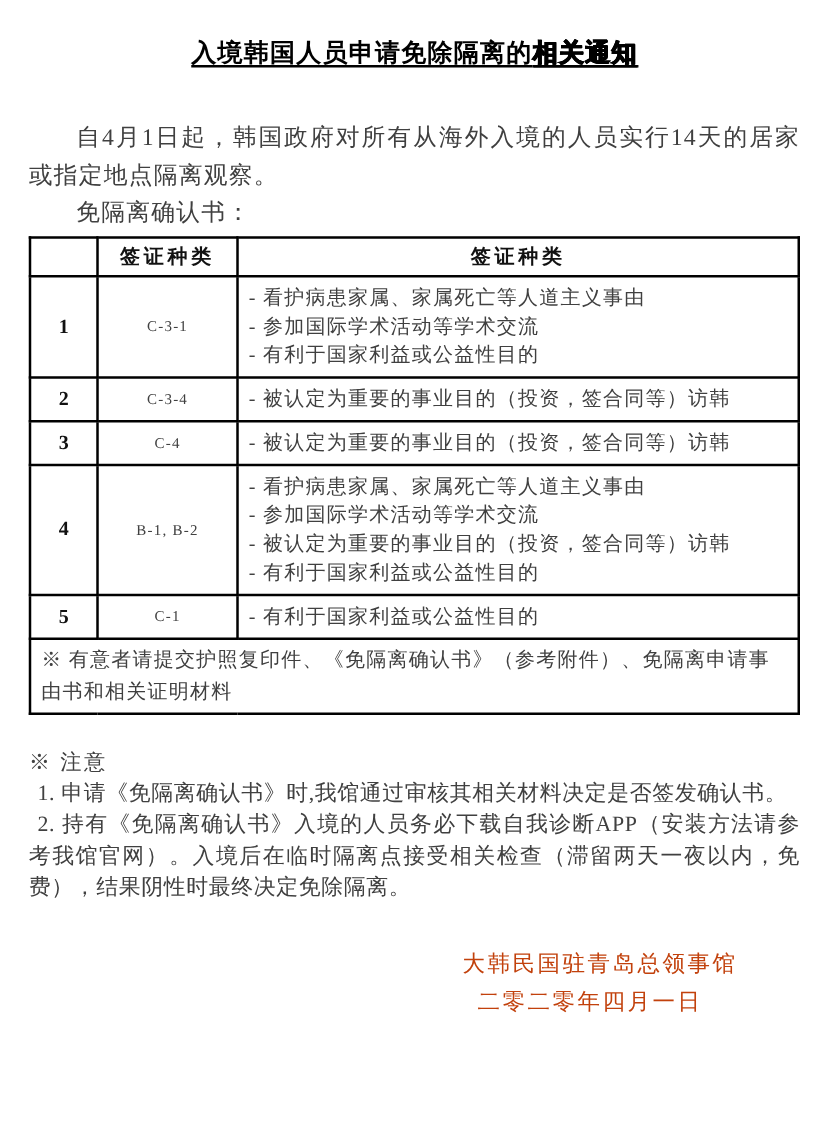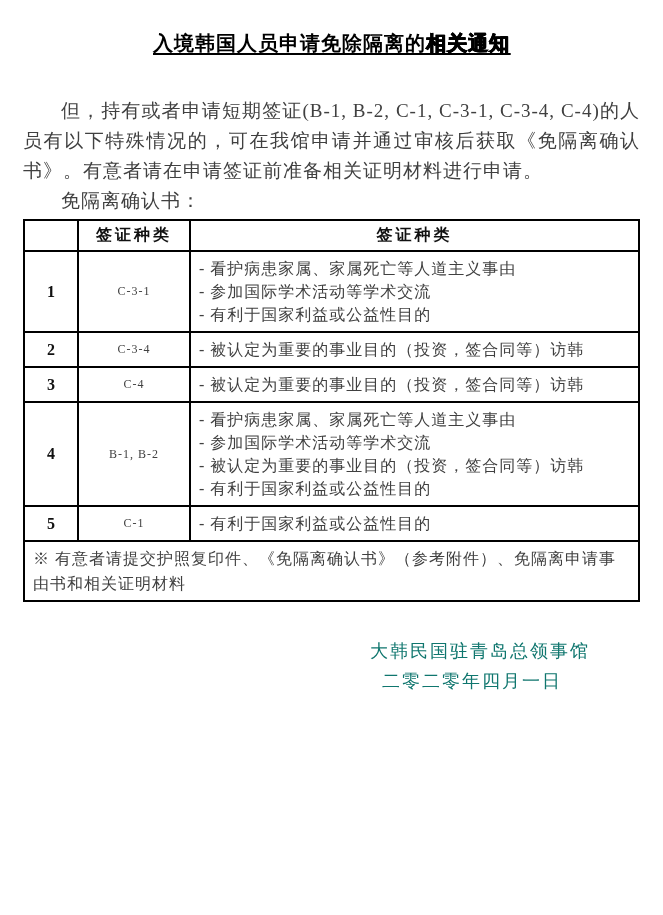--- a/index.html
+++ b/index.html
@@ -102,34 +102,34 @@
     letter-spacing: 0.5px;
     line-height: 25px;
     text-indent: 0.4em;
     text-align: justify;
   }
   .signature {
     margin-top: 34px;
     text-align: right;
     font-size: 18px;
     letter-spacing: 2px;
-    color: #0f766e;
+    color: #c2410c;
   }
   .sig-org  { padding-right: 50px; line-height: 30px; }
   .sig-date { padding-right: 78px; line-height: 30px; }
 </style>
 </head>
 <body>
 
 <div class="page">
 
   <h1 class="title"><span class="title-part1">入境韩国人员申请免除隔离的</span><span class="title-part2">相关通知</span></h1>
 
   <div class="paragraphs">
-    <p class="para">但，持有或者申请短期签证(B-1, B-2, C-1, C-3-1, C-3-4, C-4)的人员有以下特殊情况的，可在我馆申请并通过审核后获取《免隔离确认书》。有意者请在申请签证前准备相关证明材料进行申请。</p>
+    <p class="para">自4月1日起，韩国政府对所有从海外入境的人员实行14天的居家或指定地点隔离观察。</p>
     <p class="para">免隔离确认书：</p>
   </div>
 
   <table class="visa-table">
     <thead>
       <tr>
         <th class="col-no"></th>
         <th class="col-visa">签证种类</th>
         <th class="col-cond">签证种类</th>
       </tr>
@@ -180,19 +180,24 @@
           </td>
   </tr>
 </tbody>
     <tfoot>
       <tr>
         <td class="tfoot-cell" colspan="3">※ 有意者请提交护照复印件、《免隔离确认书》（参考附件）、免隔离申请事由书和相关证明材料</td>
       </tr>
     </tfoot>
   </table>
 
+  <div class="notes">
+    <div class="notes-heading">※ 注意</div>
+    <p class="note-item">1. 申请《免隔离确认书》时,我馆通过审核其相关材料决定是否签发确认书。</p>
+    <p class="note-item">2. 持有《免隔离确认书》入境的人员务必下载自我诊断APP（安装方法请参考我馆官网）。入境后在临时隔离点接受相关检查（滞留两天一夜以内，免费），结果阴性时最终决定免除隔离。</p>
+  </div>
 
   <div class="signature">
     <div class="sig-org">大韩民国驻青岛总领事馆</div>
     <div class="sig-date">二零二零年四月一日</div>
   </div>
 
 </div>
 
 </body></html>

